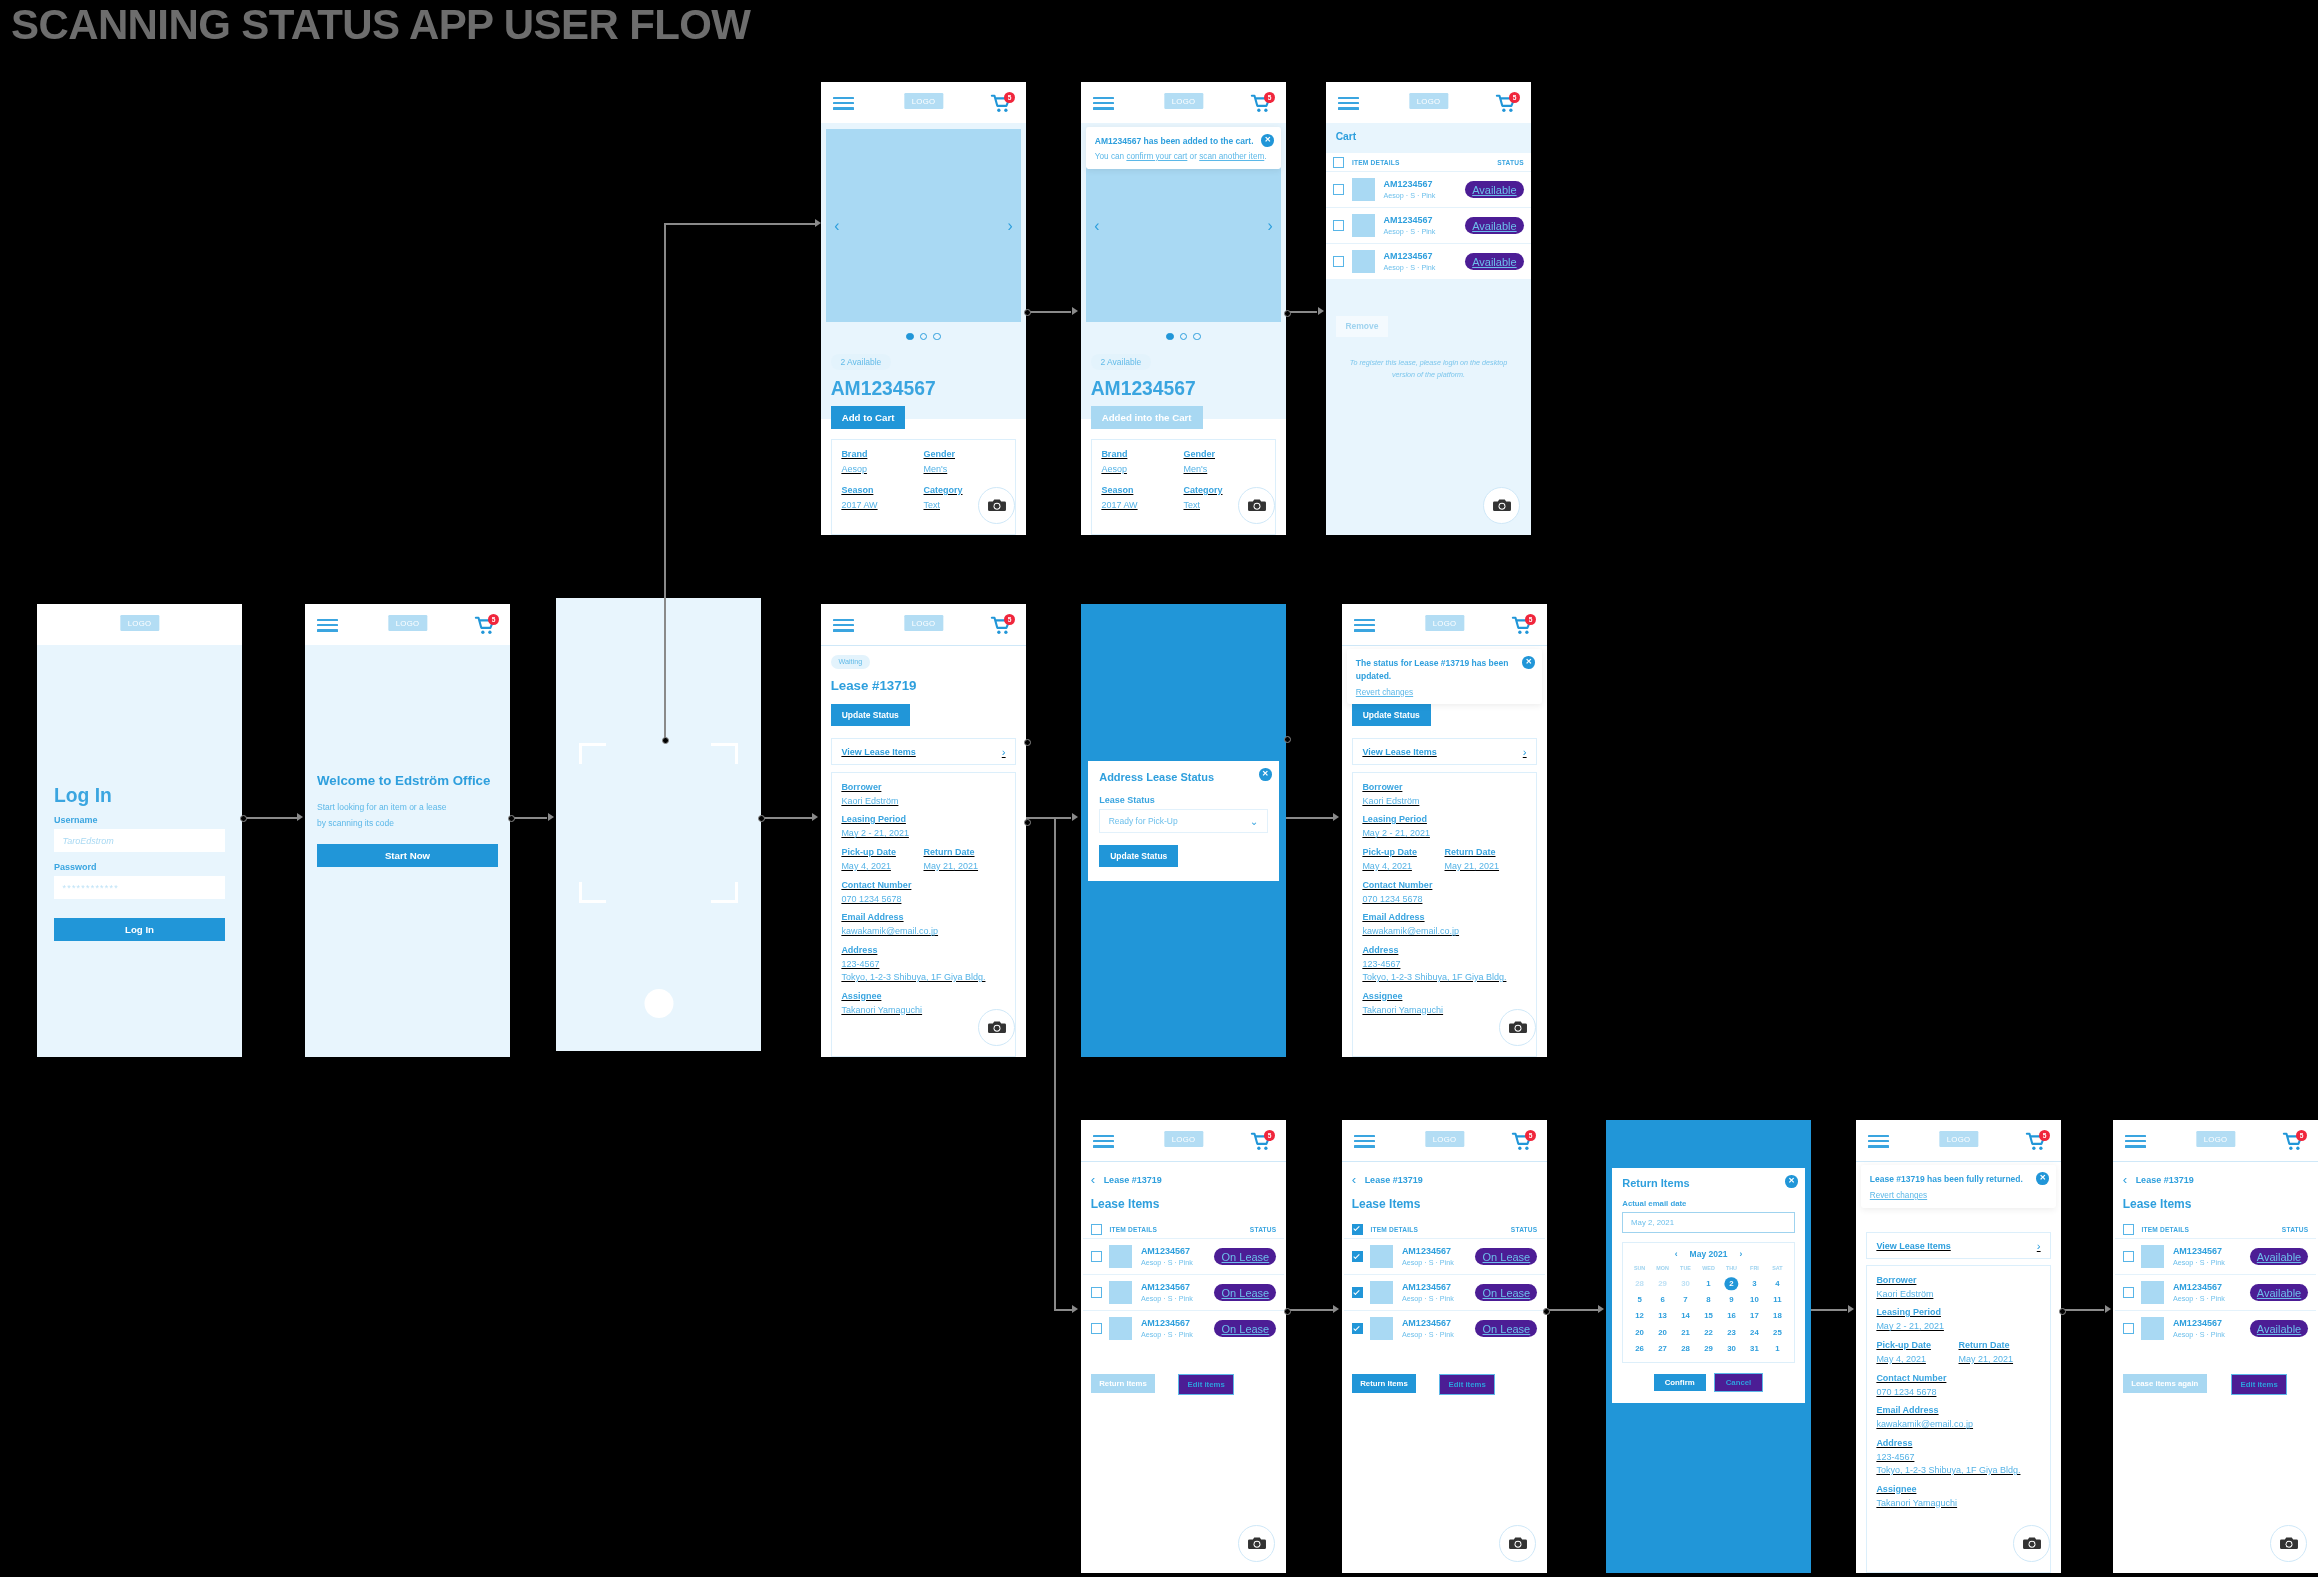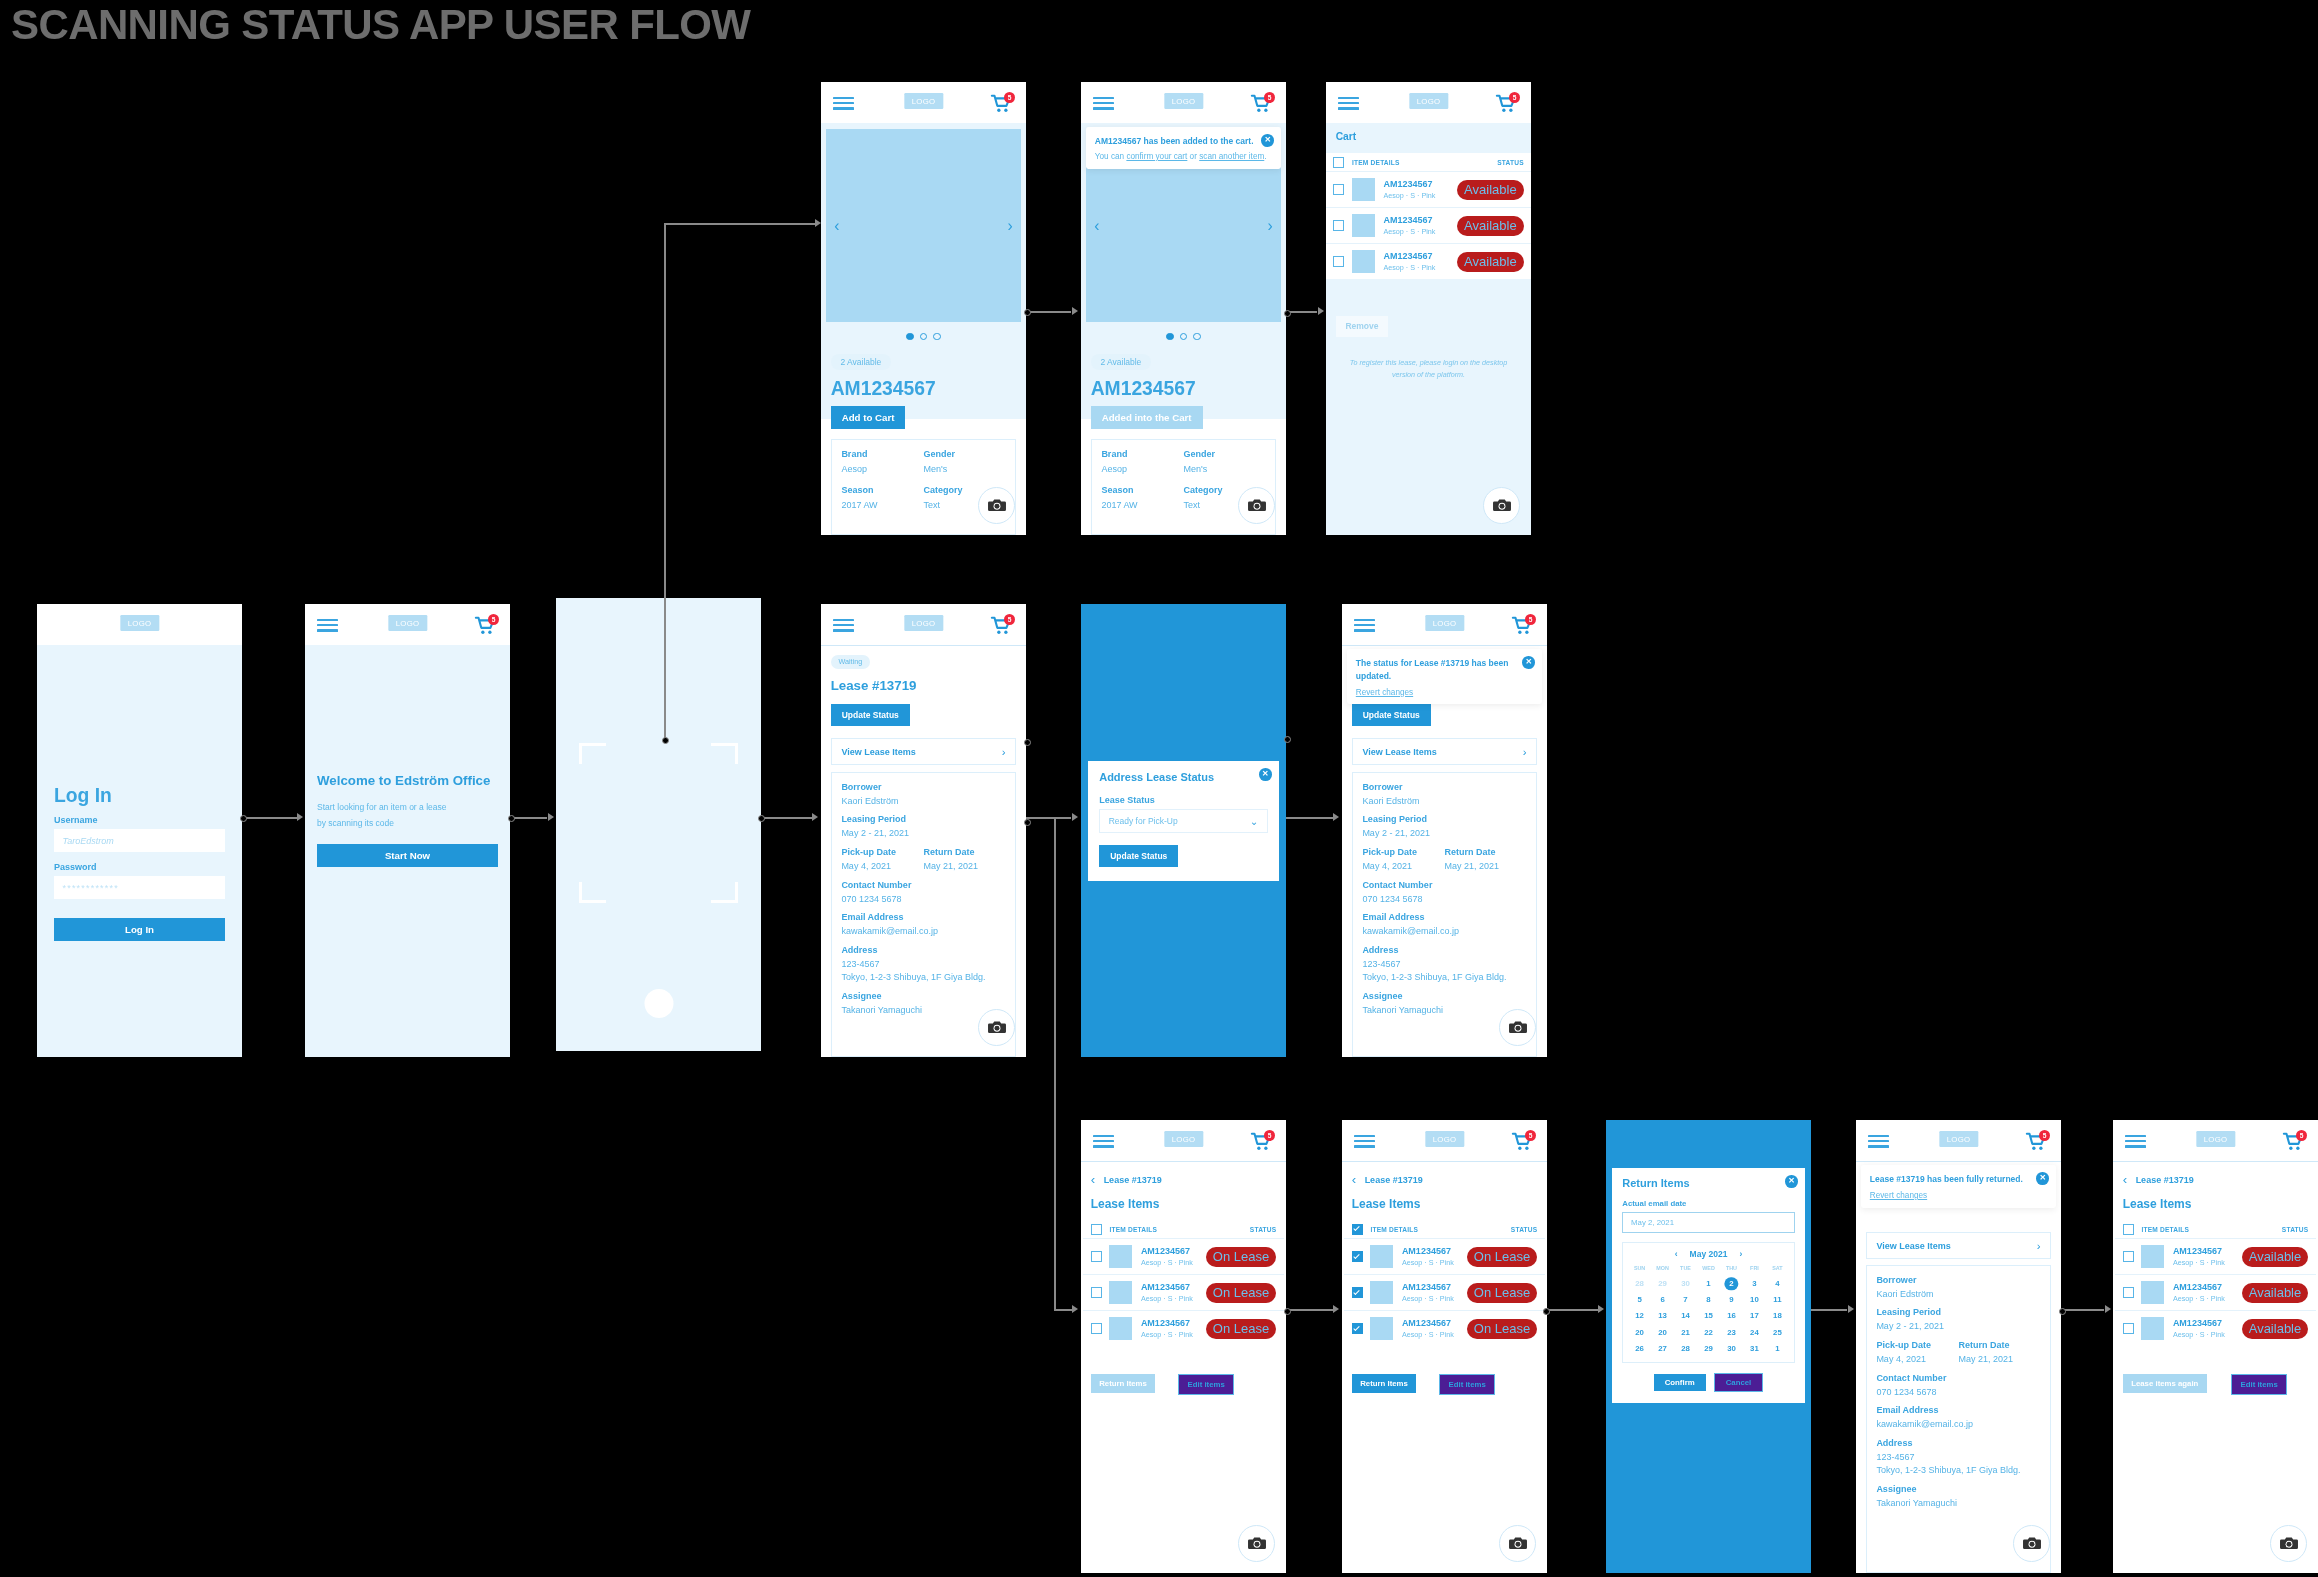--- a/index.html
+++ b/index.html
@@ -29,40 +29,40 @@
   .h1{font-size:19.3px;font-weight:bold;color:#3aa5e0;}
   .lbl{font-size:9px;font-weight:bold;color:#3aa5e0;}
   .val{font-size:9px;color:#55b3e6;}
   .pill{display:inline-block;background:#e3f3fc;color:#62bbe8;font-size:8.5px;
        border-radius:24px;padding:3px 9.7px;}
   .btn{display:inline-block;background:#2196d8;color:#fff;font-size:9.7px;font-weight:bold;
        padding:6px 11px;border:none;cursor:pointer;}
   .btn-dis{background:#a8d8f2;}
   .btn-out{display:inline-block;background:#4c1d95;color:#2e9fdd;font-size:9.7px;font-weight:bold;
        padding:6px 11px;border:0.6px solid #5cb8e8;cursor:pointer;}
-  .card{border:0.6px solid #dcefFB;background:#fff;}
+  .card{border:0.6px solid #dcefFB;background:#fff;text-decoration:underline;}
   .camera{position:absolute;right:11px;bottom:11px;width:35px;height:35px;border-radius:50%;
        background:#fff;border:0.6px solid #cfe8f8;display:flex;align-items:center;justify-content:center;}
   .camera svg{width:18px;height:14.5px;}
 
   
   .thead{display:flex;align-items:center;padding:3.6px 7.2px;}
   .cb{width:9px;height:9px;border:1.2px solid #58b5e7;background:#fff;flex:none;}
   .cb.on{background:#2196d8;border-color:#2196d8;position:relative;}
   .cb.on:after{content:"";position:absolute;left:2.1px;top:0.6px;width:2.4px;height:4.8px;
        border:solid #fff;border-width:0 1.2px 1.2px 0;transform:rotate(45deg);}
   .col-item{font-size:6.6px;font-weight:bold;color:#3aa5e0;letter-spacing:0.2px;margin-left:7.8px;}
   .col-stat{font-size:6.6px;font-weight:bold;color:#3aa5e0;letter-spacing:0.2px;margin-left:auto;}
   .irow{display:flex;align-items:center;padding:6px 7.2px;border-top:0.6px solid #e4f2fb;}
   .ithumb{width:23px;height:23px;background:#a9d9f3;margin-left:7.8px;flex:none;}
   .iinfo{margin-left:8.5px;}
   .icode{font-size:9px;font-weight:bold;color:#2e9fdd;}
   .imeta{font-size:7.2px;color:#6cbfeb;margin-top:2.4px;}
-  .istat{margin-left:auto;background:#b91c1c;color:#6cbfeb;font-size:13px;
-       border-radius:24px;padding:2.4px 7.2px;}
+  .istat{margin-left:auto;background:#4c1d95;color:#6cbfeb;font-size:11px;
+       border-radius:24px;padding:2.4px 7.2px;text-decoration:underline;}
 
   
   .toast{position:absolute;left:4.8px;right:4.8px;background:#fff;border-radius:2.4px;
        box-shadow:0 1.2px 6px rgba(0,0,0,.07);padding:7.8px 9px;}
   .toast-t{font-size:8.5px;font-weight:bold;color:#2e9fdd;line-height:1.5;padding-right:18px;}
   .toast-s{font-size:8.2px;color:#5cb8e8;margin-top:4.2px;}
   .toast-s u{text-decoration:underline;}
   .xclose{position:absolute;right:7.2px;top:7.2px;width:12.7px;height:12.7px;border-radius:50%;
        background:#2196d8;color:#fff;font-size:7.8px;font-weight:bold;text-align:center;
        line-height:12.7px;cursor:pointer;}

